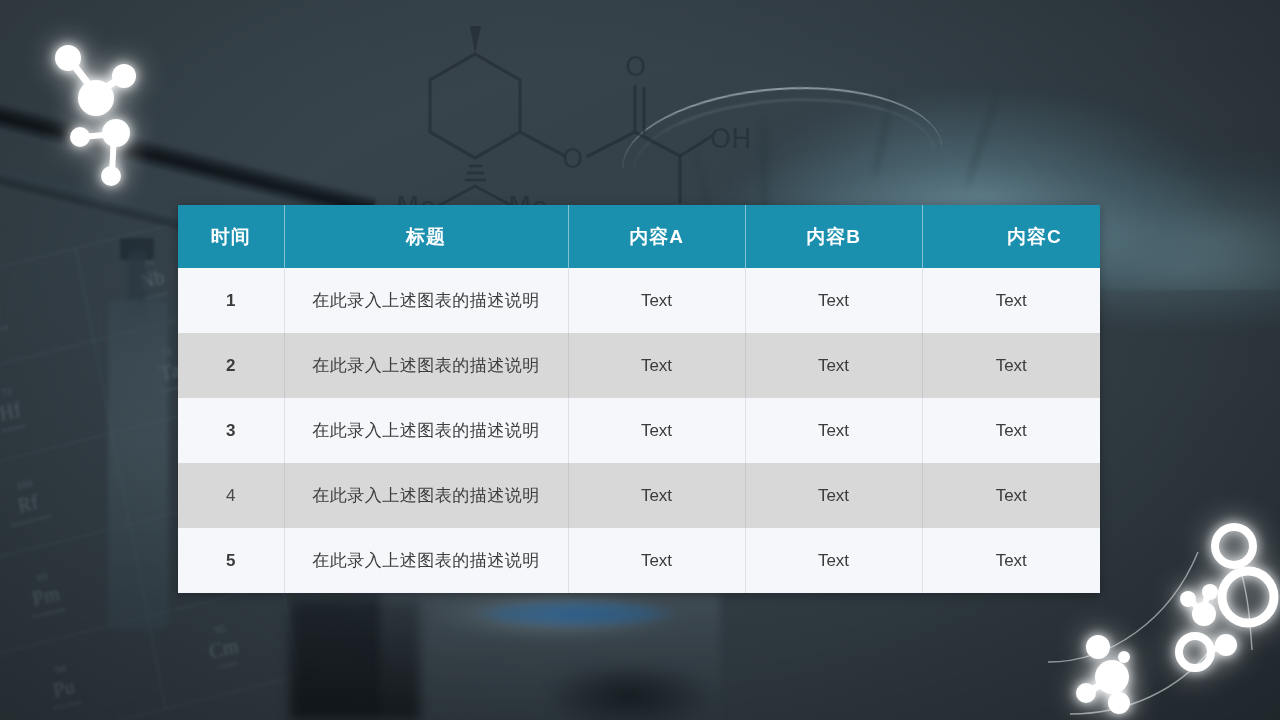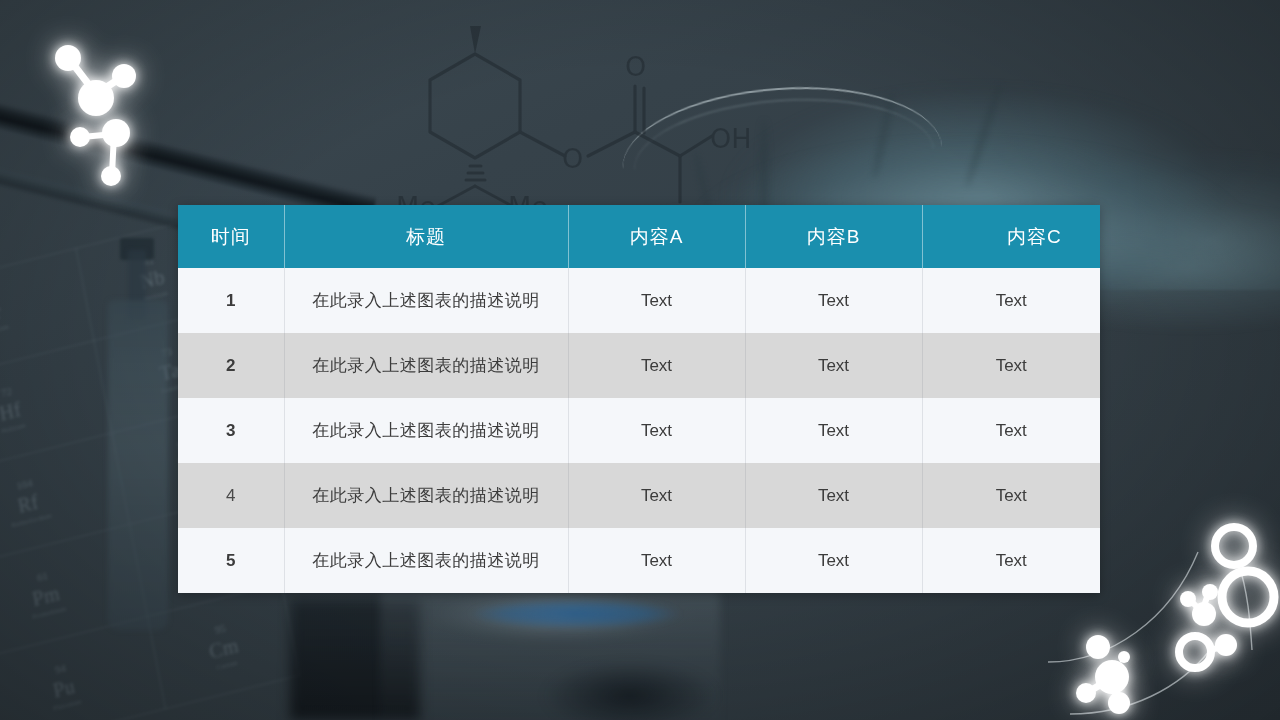--- a/index.html
+++ b/index.html
@@ -146,21 +146,21 @@
   }
 
   
   .table-wrap{
     position:absolute; left:178px; top:205px; width:922px;
     box-shadow:0 2px 10px rgba(0,0,0,0.28);
   }
   table.data{ border-collapse:collapse; width:100%; table-layout:fixed; }
   table.data th{
     background:#1a8fae; color:#ffffff;
-    font-size:19px; font-weight:normal;
+    font-size:19px; font-weight:bold;
     height:63px; text-align:center; vertical-align:middle;
     border-right:1px solid rgba(255,255,255,0.45);
     letter-spacing:1px;
   }
   table.data th:last-child{ border-right:none;padding-left:46px; }
   table.data td{
     height:65px; font-size:17px; color:#3c3c3c;
     text-align:center; vertical-align:middle;
     border-right:1px solid rgba(120,130,140,0.18);
   }

